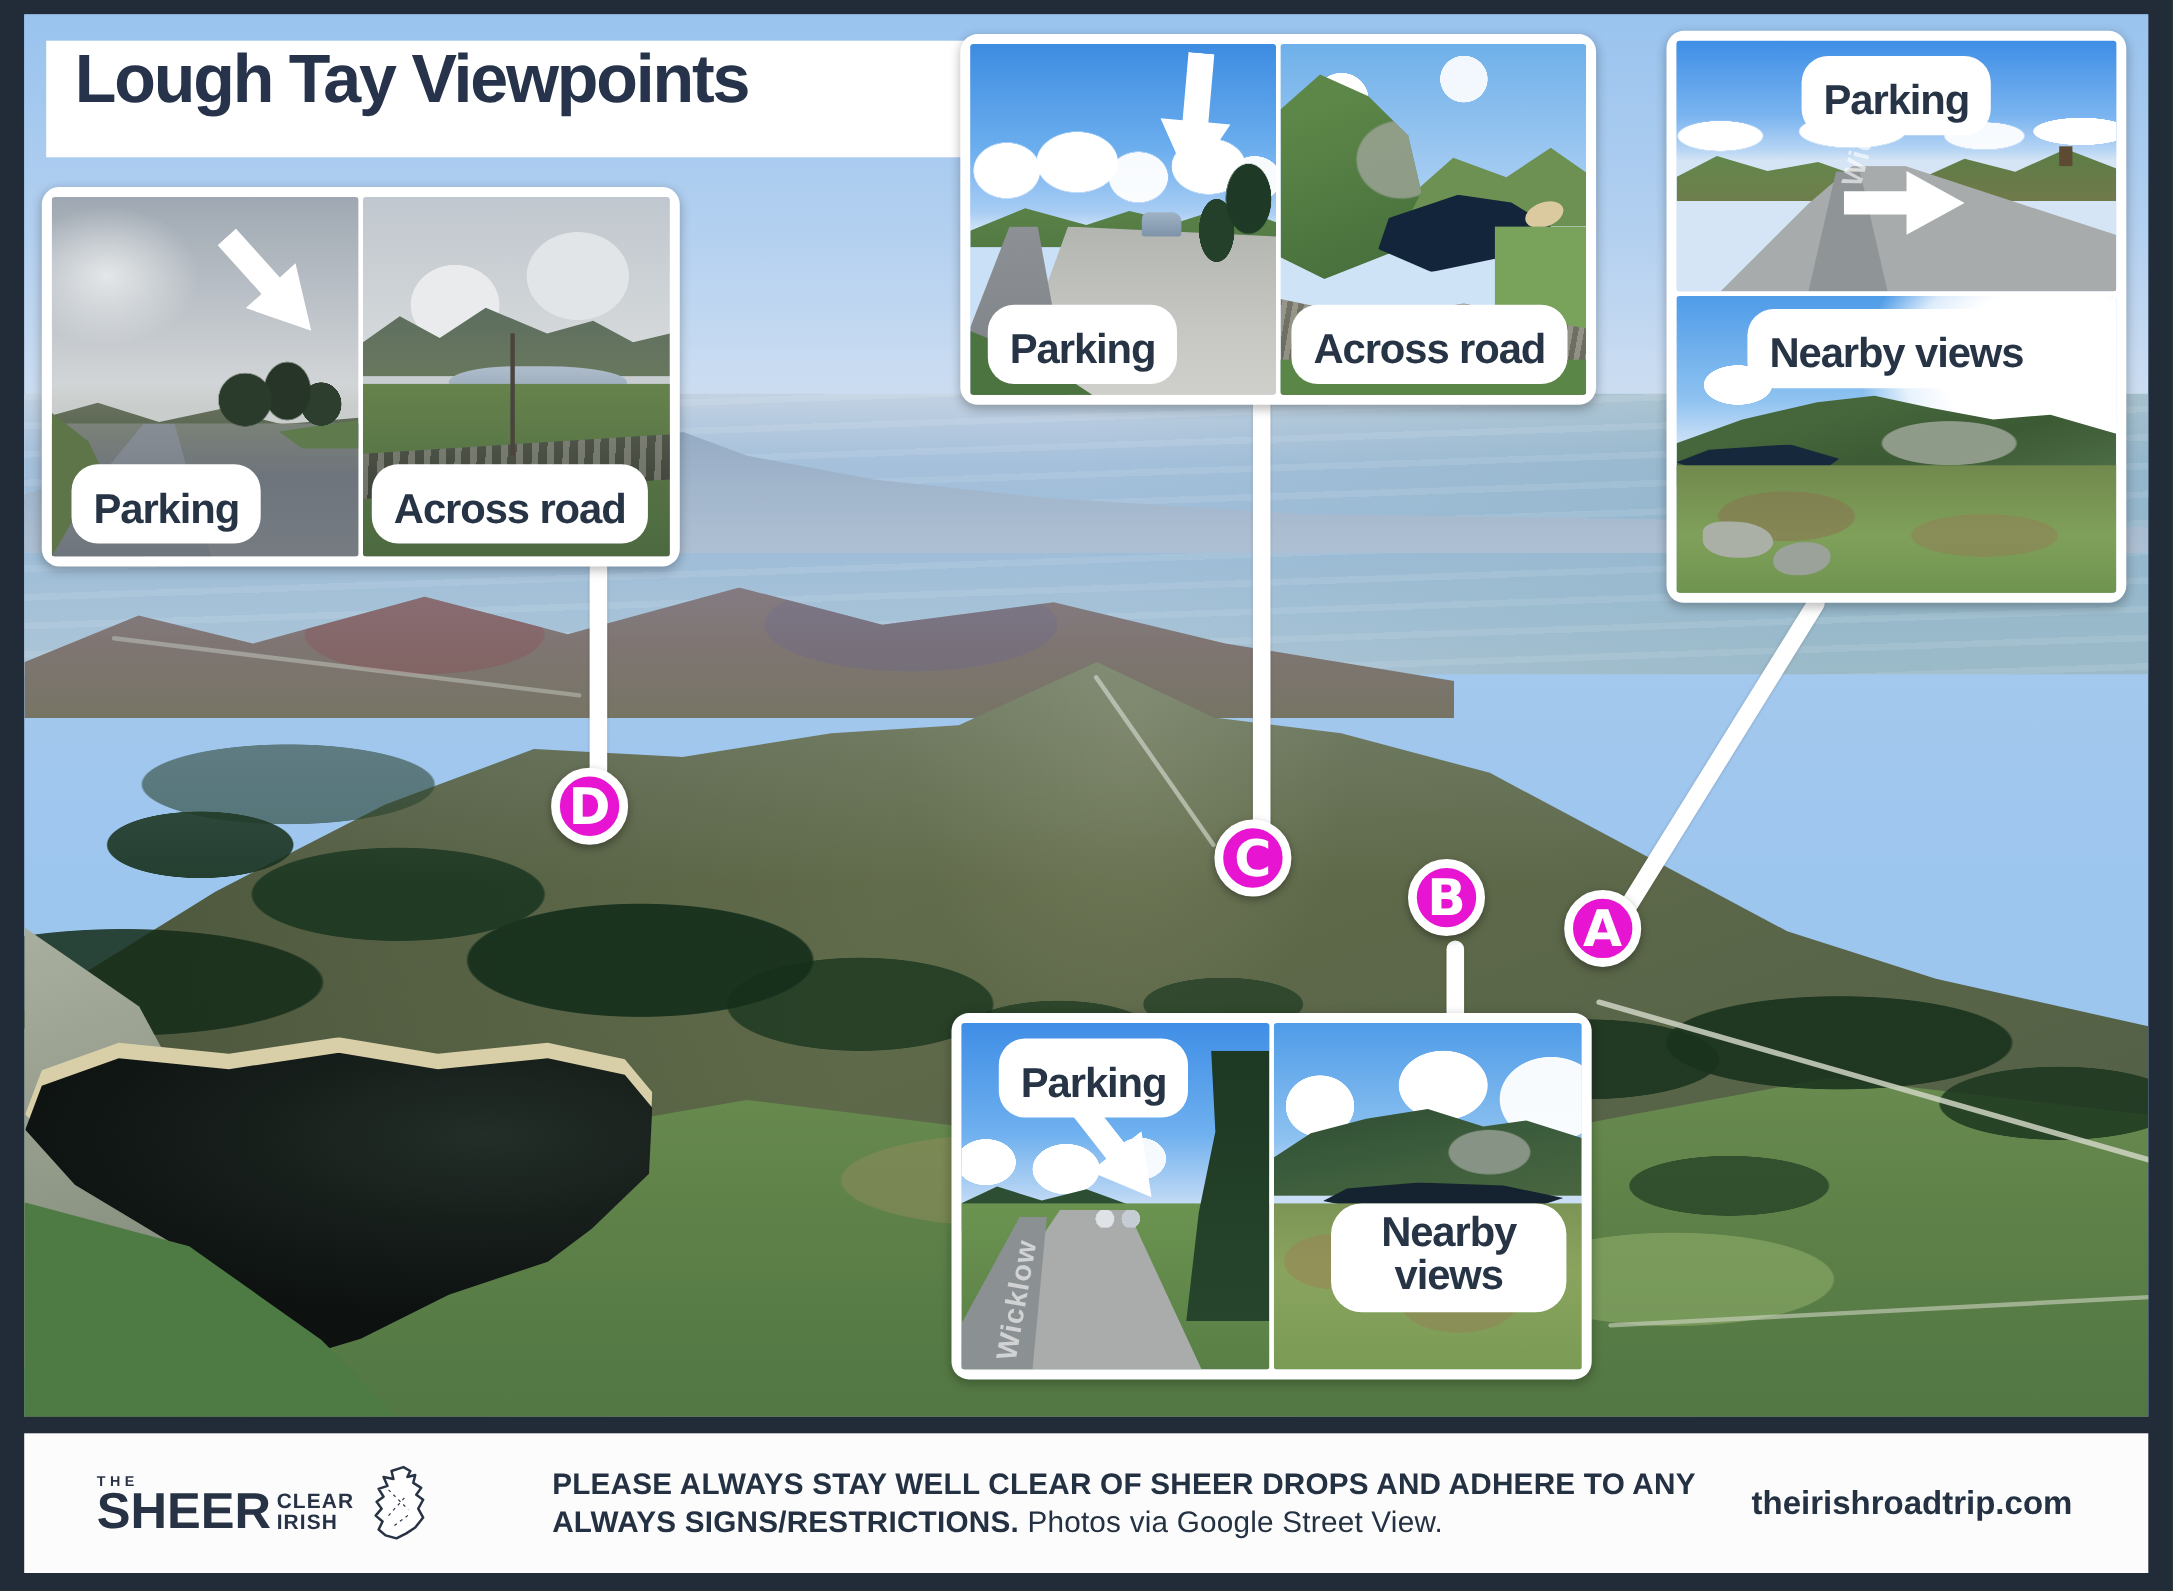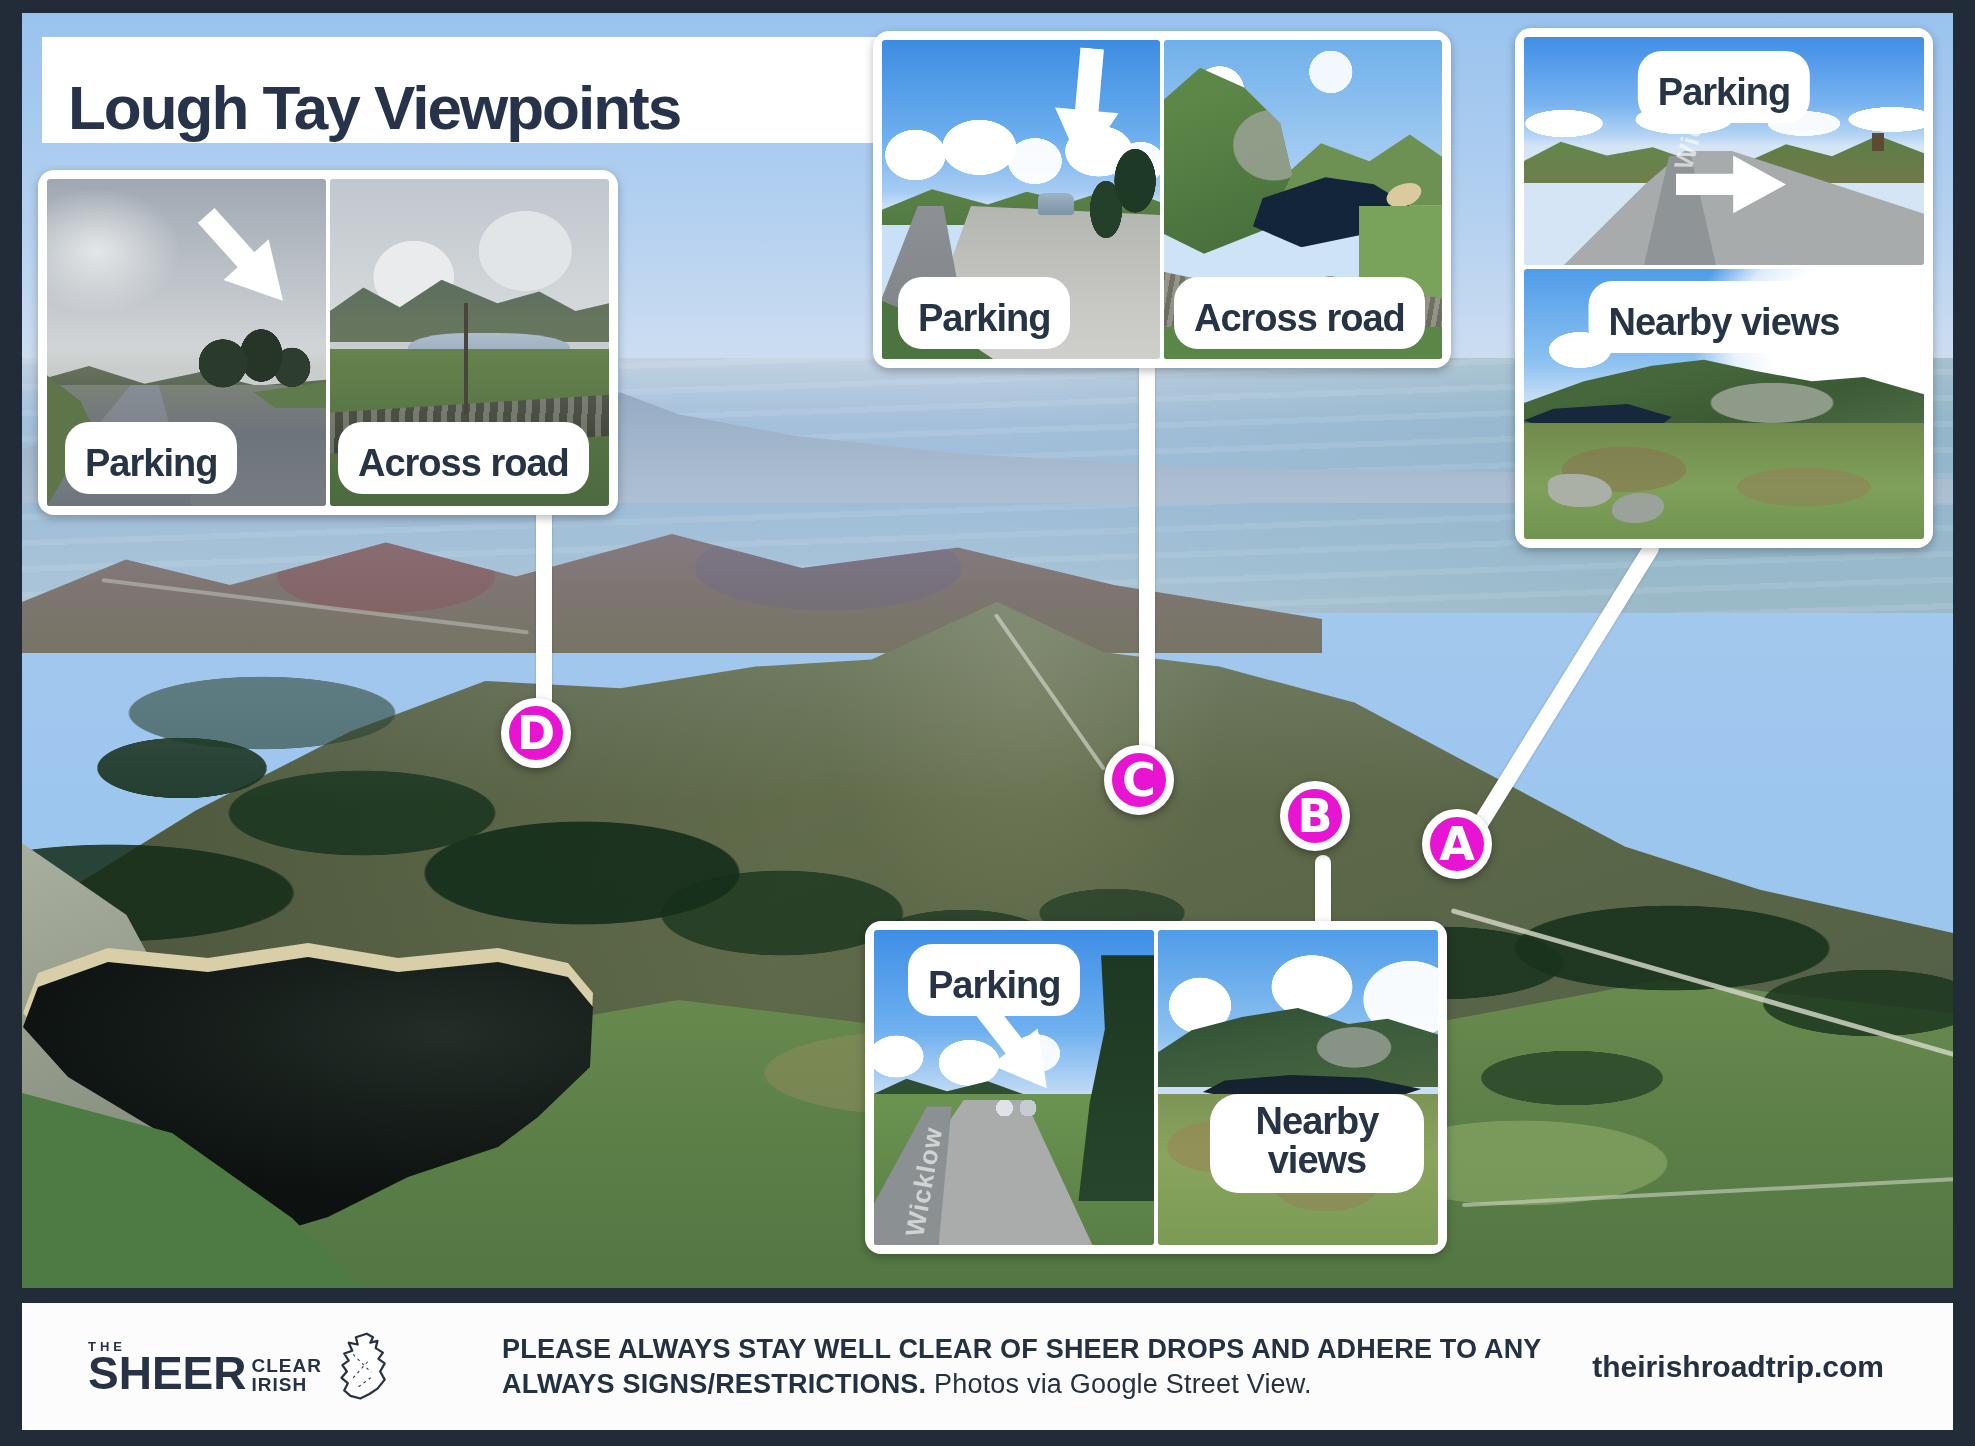--- a/index.html
+++ b/index.html
@@ -64,21 +64,21 @@
        clip-path:polygon(0 1080px,150px 1120px,270px 1205px,340px 1275px,0 1275px);}
   .haze{left:0;top:0;width:100%;height:100%;
        background:linear-gradient(180deg,rgba(200,218,238,0) 26%,rgba(200,218,238,.28) 38%,rgba(190,205,225,.12) 52%,rgba(0,0,0,0) 62%);}
   .trail{position:absolute;background:#cfd3c3;border-radius:3px;}
   .trail1{left:1430px;top:895px;width:530px;height:5px;transform:rotate(16deg);transform-origin:left top;opacity:.85;}
   .trail2{left:1440px;top:1190px;width:500px;height:4px;transform:rotate(-3deg);transform-origin:left top;opacity:.6;}
   .trail3{left:975px;top:600px;width:190px;height:4px;transform:rotate(55deg);transform-origin:left top;opacity:.7;}
   .trail4{left:80px;top:565px;width:430px;height:4px;transform:rotate(7deg);transform-origin:left top;opacity:.45;}
   
   .title-card{position:absolute;left:42px;top:37px;width:911px;height:106px;background:#ffffff;
-       display:flex;align-items:flex-end;padding-left:26px;z-index:10;}
+       display:flex;align-items:flex-start;padding-left:26px;z-index:10;}
   .title-card h1{margin:0;font-size:62px;font-weight:800;letter-spacing:-2px;color:#26334a;}
   
   .card{position:absolute;background:#fff;border-radius:16px;padding:9px;display:flex;gap:4px;
         box-shadow:0 3px 10px rgba(0,0,0,.28);z-index:10;}
   .card .ph{position:relative;overflow:hidden;border-radius:3px;flex:1;}
   .card .ph > div{position:absolute;}
   .col{flex-direction:column;}
   
   .pill{position:absolute;background:#fff;color:#263445;font-weight:800;font-size:38px;line-height:1.04;
         padding:22px 20px 10px;border-radius:24px;white-space:nowrap;z-index:6;letter-spacing:-1px;}

